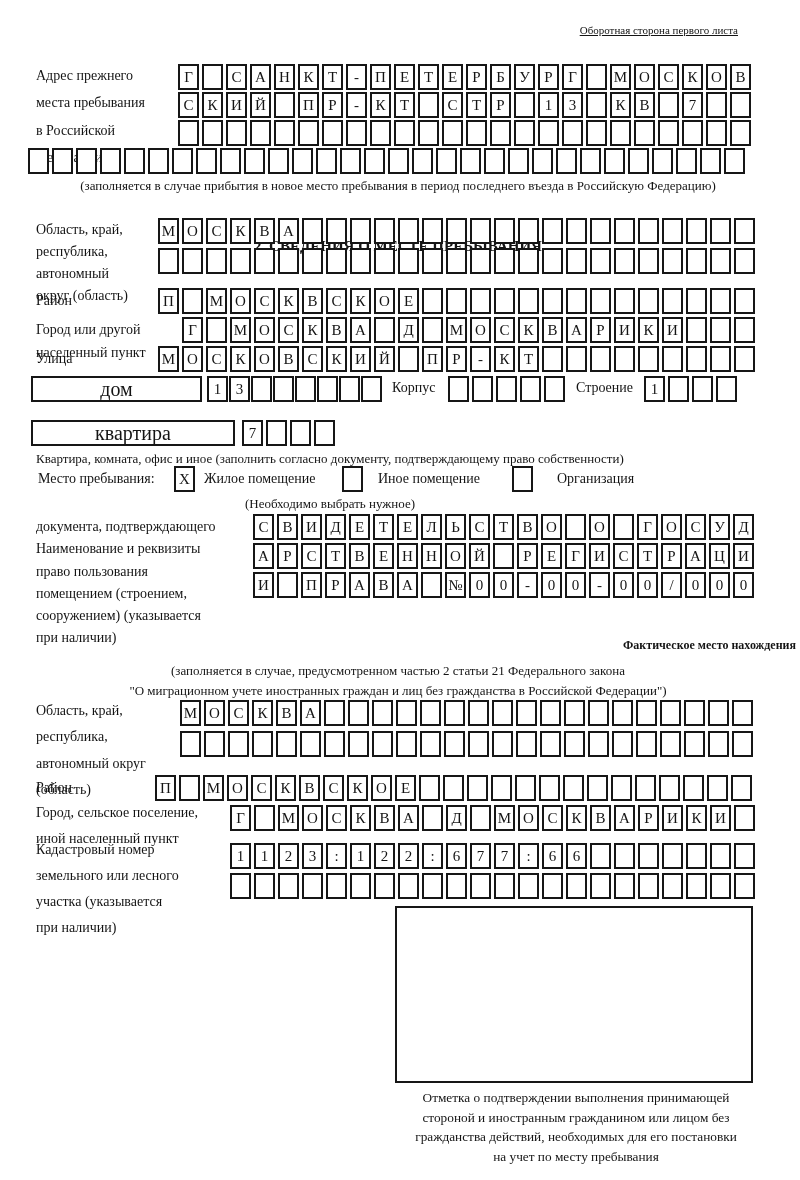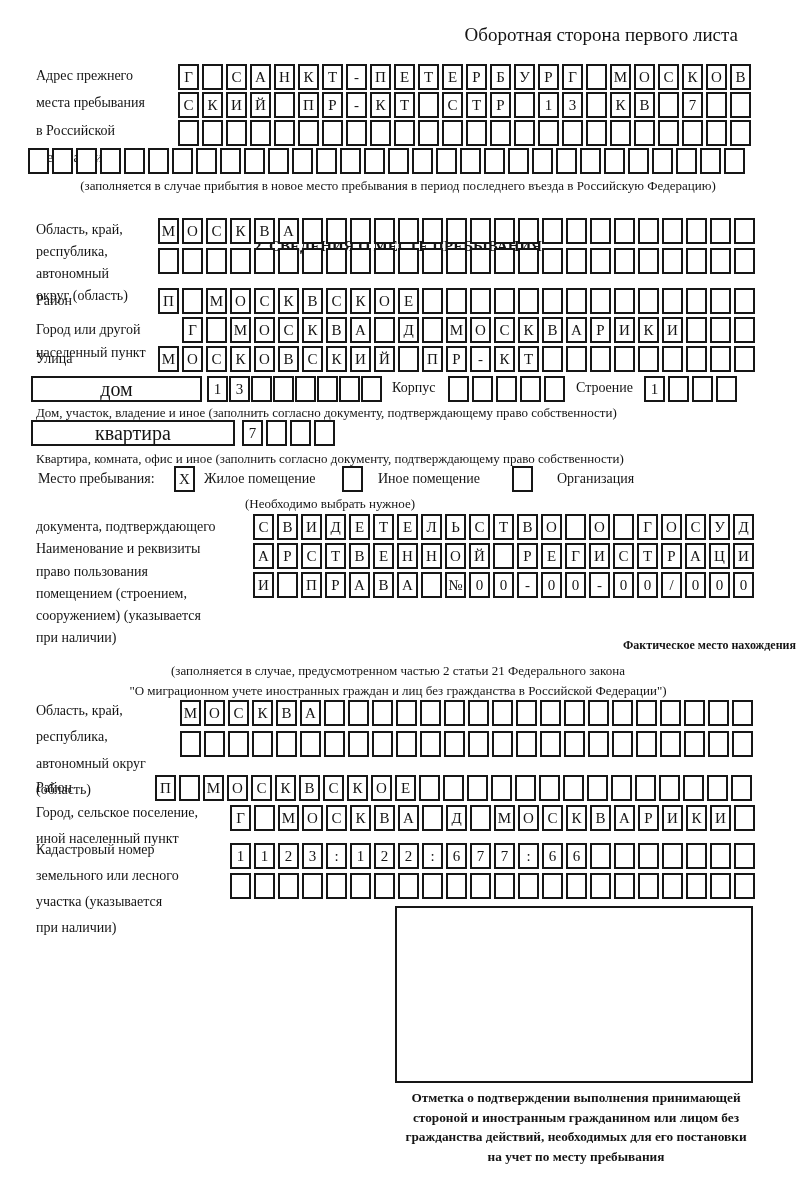--- a/index.html
+++ b/index.html
@@ -1,34 +1,34 @@
 <!DOCTYPE html>
 <html><head>
 <meta charset="utf-8">
 <style>
   html,body{margin:0;padding:0;background:#ffffff;}
   .sheet{position:relative;width:800px;height:1180px;background:#fff;color:#141414;
          font-family:"Liberation Serif","DejaVu Serif",serif;overflow:hidden;}
   .abs{position:absolute;}
   .lbl{font-size:14px;white-space:nowrap;}
   .lines div{white-space:nowrap;}
-  .hdr{font-size:19px;}
+  .hdr{font-size:11px;text-decoration:underline;}
   .h2{font-size:15px;font-weight:bold;text-align:center;}
   .h3{font-size:12px;font-weight:bold;text-align:right;}
   .note{font-size:13px;text-align:center;white-space:nowrap;}
   .lnote{font-size:13px;white-space:nowrap;}
   .boxrow{display:flex;gap:3px;}
   .boxrow.tight{gap:1px;}
   .cbox{width:21px;height:26px;box-sizing:border-box;border:2px solid #161616;
         display:flex;align-items:center;justify-content:center;
         font-size:15px;background:#fff;flex:0 0 auto;}
   .labelbox{height:26px;box-sizing:border-box;border:2px solid #161616;
         display:flex;align-items:center;justify-content:center;font-size:20px;}
   .bigbox{box-sizing:border-box;border:2px solid #161616;background:#fff;}
-  .cap{font-size:13.3px;line-height:19.5px;text-align:center;font-weight:bold;}
+  .cap{font-size:13.3px;line-height:19.5px;text-align:center;}
 </style>
 </head>
 <body>
 
 <div class="sheet">
 
   <div class="abs hdr" style="top:24px;right:62px;">Оборотная сторона первого листа</div>
 
   <div class="abs lbl lines" style="left:36px;top:62px;line-height:27.4px;">
       <div>Адрес прежнего</div>
@@ -321,21 +321,20 @@
       <span class="cbox"></span>
       <span class="cbox"></span>
     </div>
   <div class="abs lbl" style="left:576px;top:380px;">Строение</div>
   <div class="abs boxrow" style="left:644px;top:376px;">
       <span class="cbox">1</span>
       <span class="cbox"></span>
       <span class="cbox"></span>
       <span class="cbox"></span>
     </div>
-  <div class="abs lnote" style="left:36px;top:405px;">Дом, участок, владение и иное (заполнить согласно документу, подтверждающему право собственности)</div>
 
   <div class="abs labelbox" style="left:31px;top:420px;width:204px;">
     <span>квартира</span>
   </div>
   <div class="abs boxrow" style="left:242px;top:420px;">
       <span class="cbox">7</span>
       <span class="cbox"></span>
       <span class="cbox"></span>
       <span class="cbox"></span>
     </div>

